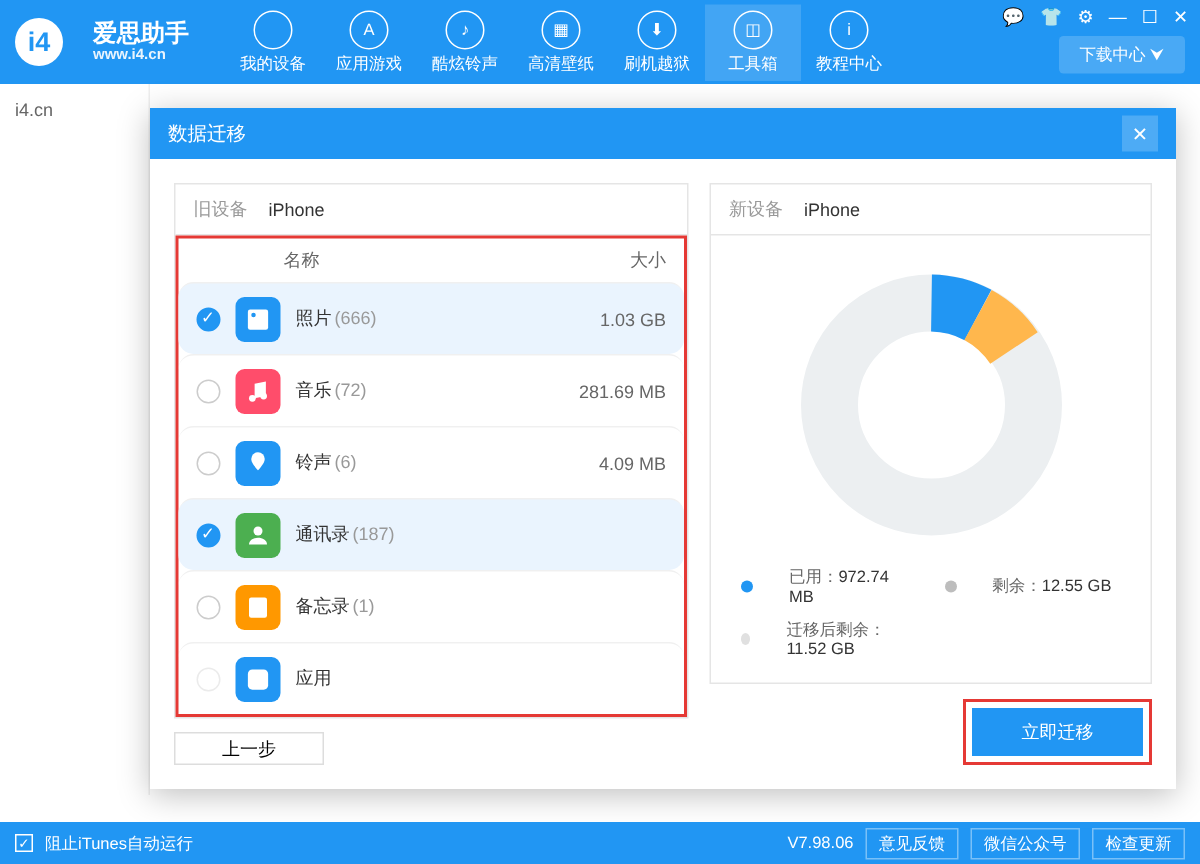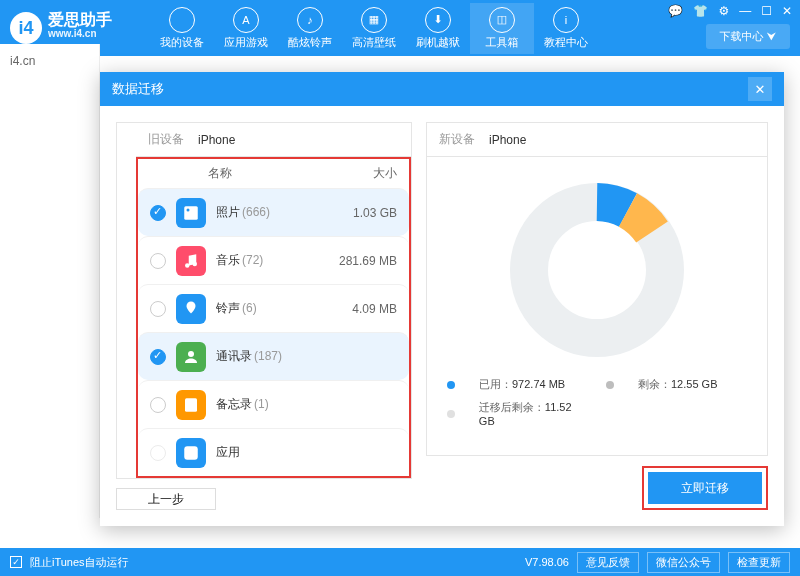--- a/index.html
+++ b/index.html
@@ -1,42 +1,42 @@
 <!DOCTYPE html>
 <html><head>
 <meta charset="utf-8">
 <style>
 * { margin: 0; padding: 0; box-sizing: border-box; font-family: "Microsoft YaHei", sans-serif; }
 body { width: 800px; height: 576px; background: #fff; overflow: hidden; position: relative; }
 
 .titlebar { height: 56px; background: #2196f3; display: flex; align-items: center; padding: 0 10px; color: #fff; }
-.logo { display: flex; gap: 6px; min-width: 140px; }
+.logo { display: flex; align-items: center; gap: 20px; min-width: 140px; }
 .logo-icon { width: 32px; height: 32px; border-radius: 50%; background: #fff; color: #2196f3; display: flex; align-items: center; justify-content: center; font-weight: bold; font-size: 18px; }
 .logo-text { font-size: 16px; font-weight: bold; line-height: 1; }
 .logo-sub { font-size: 10px; opacity: 0.9; font-weight: bold; }
 
 .nav { display: flex; flex: 1; }
 .nav-item { width: 64px; display: flex; flex-direction: column; align-items: center; justify-content: center; font-size: 11px; gap: 2px; padding: 4px 0; cursor: pointer; }
 .nav-item.active { background: rgba(255,255,255,0.15); }
 .nav-icon { width: 26px; height: 26px; border: 1.5px solid #fff; border-radius: 50%; display: flex; align-items: center; justify-content: center; }
 
 .win-ctrl { position: absolute; top: 4px; right: 8px; display: flex; gap: 10px; color: #fff; font-size: 12px; }
 .win-ctrl span { cursor: pointer; }
 .download-btn { position: absolute; top: 24px; right: 10px; background: rgba(255,255,255,0.18); color: #fff; border: none; padding: 5px 14px; font-size: 11px; border-radius: 3px; cursor: pointer; }
 
-.sidebar { position: absolute; left: 0; top: 44px; width: 100px; height: 474px; background: #fff; border-right: 1px solid #eee; }
+.sidebar { position: absolute; left: 0; top: 56px; width: 100px; height: 474px; background: #fff; border-right: 1px solid #eee; }
 .sidebar-tab { padding: 10px; font-size: 12px; color: #666; }
 
 .modal { position: absolute; left: 100px; top: 72px; width: 684px; height: 454px; background: #fff; box-shadow: 0 4px 20px rgba(0,0,0,0.25); }
 .modal-header { height: 34px; background: #2196f3; color: #fff; display: flex; align-items: center; padding: 0 12px; font-size: 13px; justify-content: space-between; }
 .modal-close { width: 24px; height: 24px; background: rgba(255,255,255,0.2); display: flex; align-items: center; justify-content: center; cursor: pointer; }
 .modal-body { display: flex; padding: 16px; gap: 14px; height: 420px; }
 
 .panel { border: 1px solid #e5e5e5; }
-.panel-left { width: 296px; padding-left: 19px; }
+.panel-left { width: 343px; }
 .panel-right { flex: 1; }
 .panel-header { height: 34px; border-bottom: 1px solid #e5e5e5; display: flex; align-items: center; padding: 0 12px; font-size: 12px; }
 .panel-header .lbl { color: #999; margin-right: 14px; }
 .panel-header .val { color: #333; }
 
 .red-box { border: 2px solid #e53935; }
 .list-head { display: flex; font-size: 12px; color: #666; padding: 6px 12px; }
 .list-head .h-name { flex: 1; padding-left: 58px; }
 .list-head .h-size { width: 70px; text-align: right; }
 

